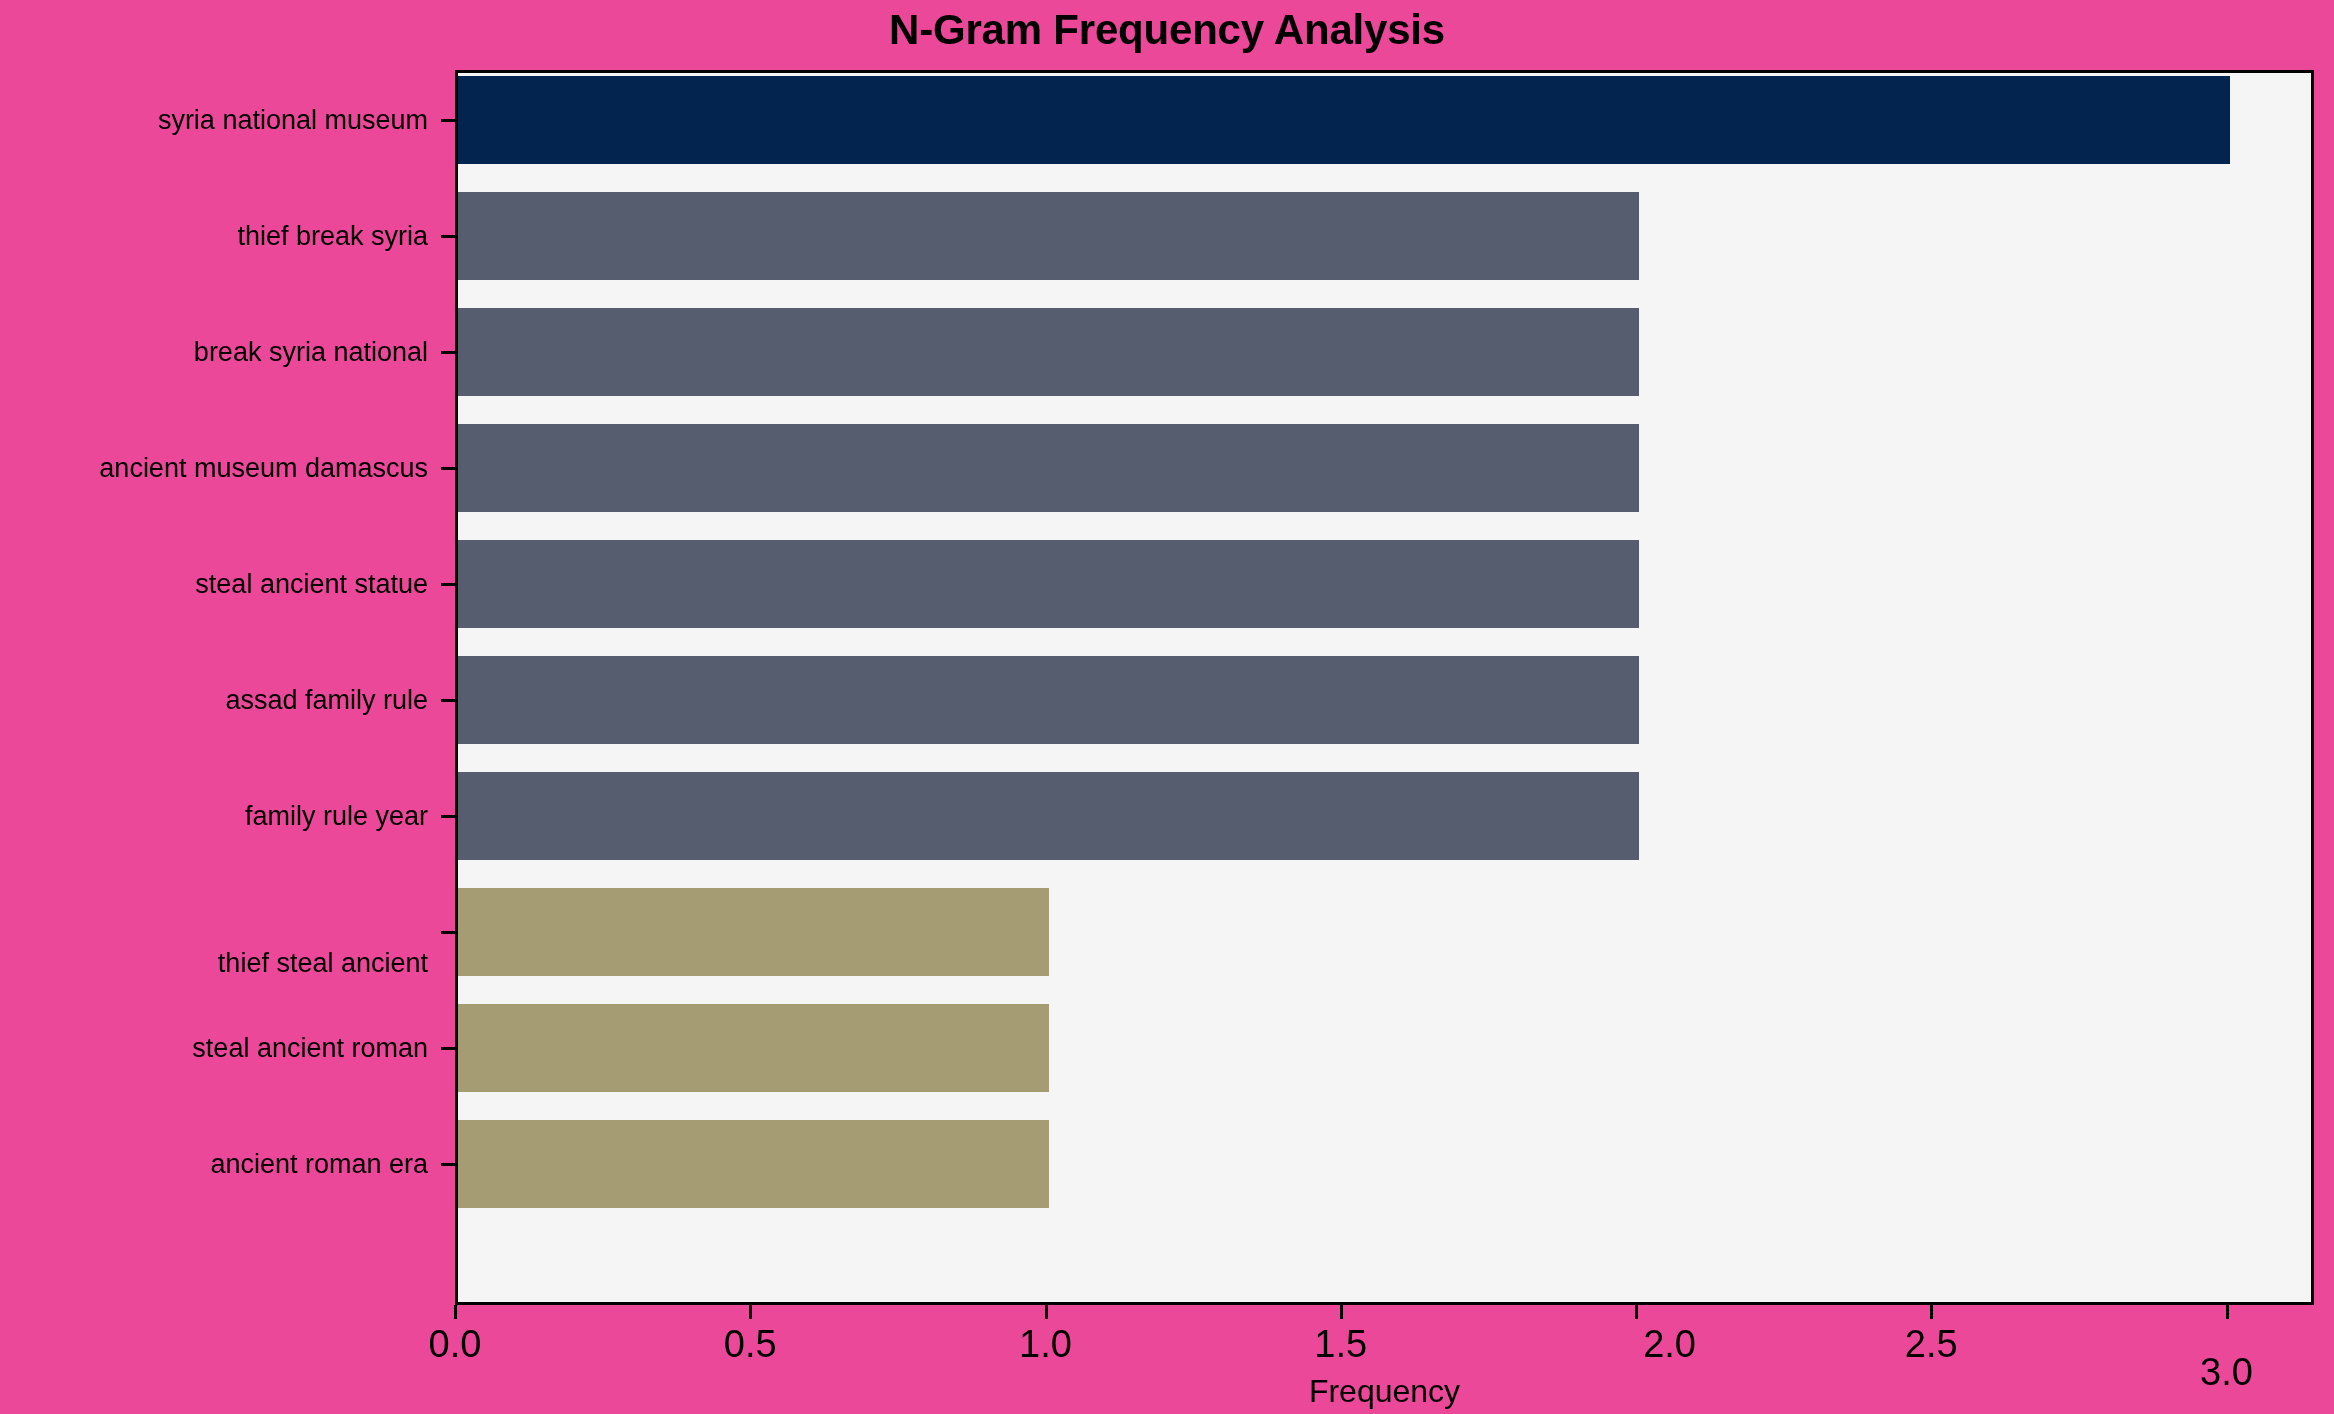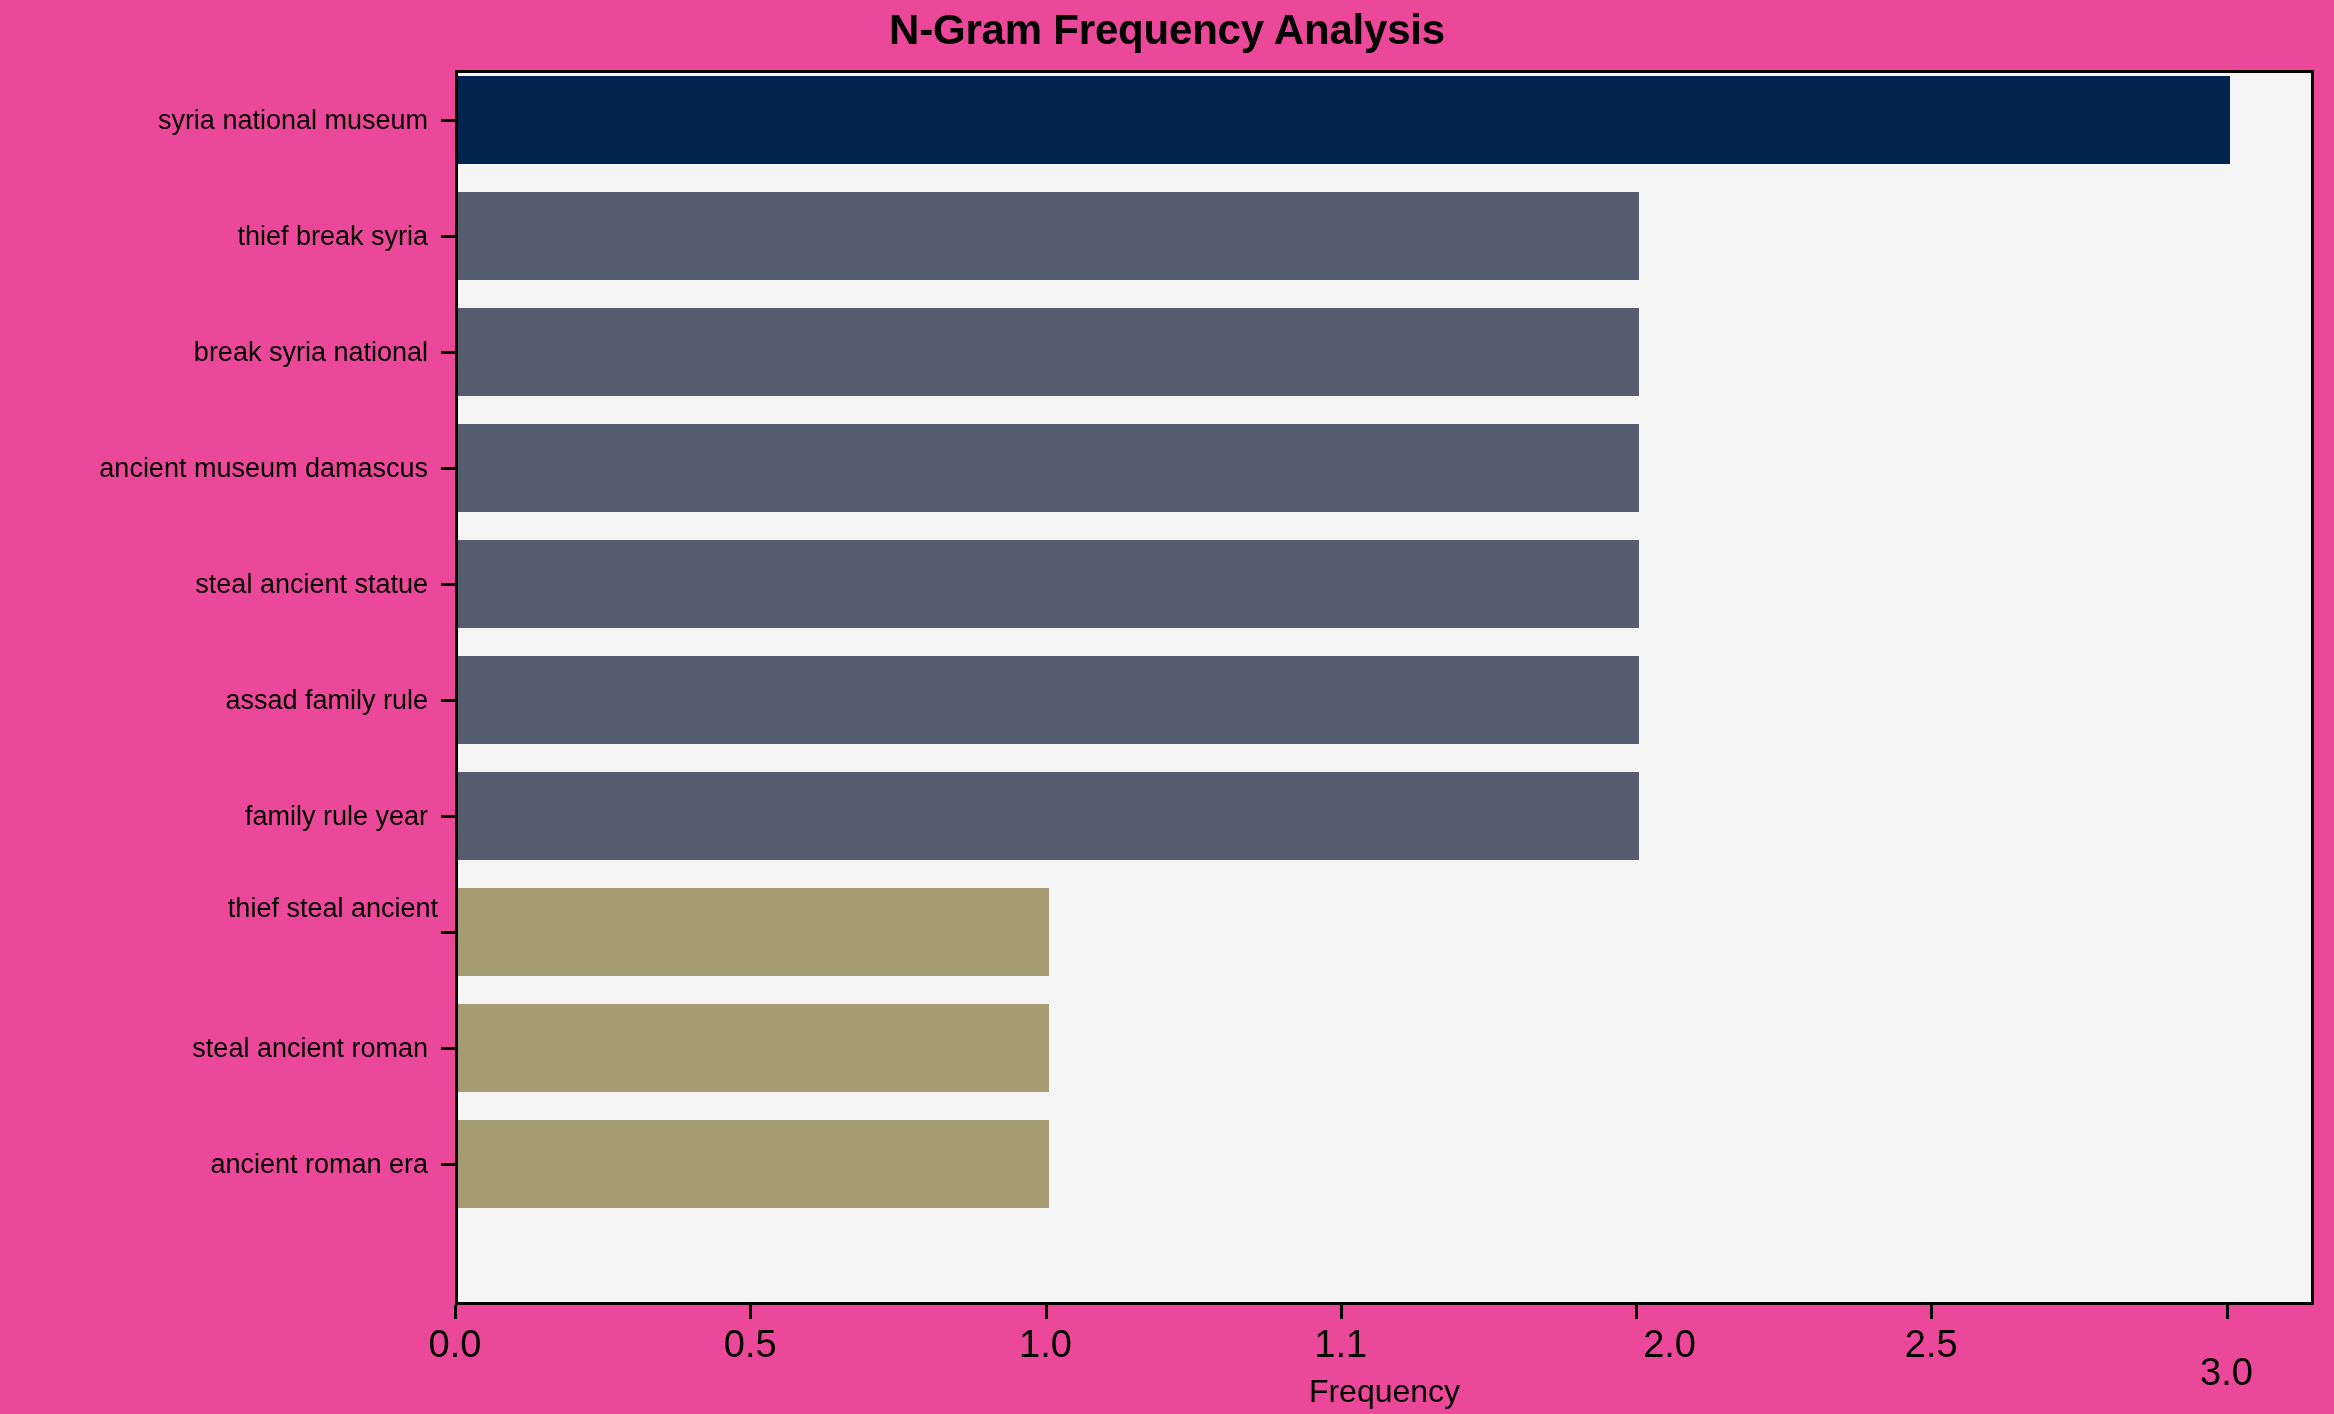--- a/index.html
+++ b/index.html
@@ -153,38 +153,38 @@
       <div class="ytick" style="top: 1163px;"></div>
     </div>
   <div id="y-labels-layer">
       <div class="ylabel" style="left: 0px; right: auto; width: 428px; top: 102px;">syria national museum</div>
       <div class="ylabel" style="left: 0px; right: auto; width: 428px; top: 218px;">thief break syria</div>
       <div class="ylabel" style="left: 0px; right: auto; width: 428px; top: 334px;">break syria national</div>
       <div class="ylabel" style="left: 0px; right: auto; width: 428px; top: 450px;">ancient museum damascus</div>
       <div class="ylabel" style="left: 0px; right: auto; width: 428px; top: 566px;">steal ancient statue</div>
       <div class="ylabel" style="left: 0px; right: auto; width: 428px; top: 682px;">assad family rule</div>
       <div class="ylabel" style="left: 0px; right: auto; width: 428px; top: 798px;">family rule year</div>
-      <div class="ylabel" style="left: 0px; right: auto; width: 428px; top: 890px; padding-left: 10px;">thief steal ancient</div>
+      <div class="ylabel" style="left: 0px; right: auto; width: 428px; top: 945px;">thief steal ancient</div>
       <div class="ylabel" style="left: 0px; right: auto; width: 428px; top: 1030px;">steal ancient roman</div>
       <div class="ylabel" style="left: 0px; right: auto; width: 428px; top: 1146px;">ancient roman era</div>
     </div>
   <div id="x-ticks-layer">
       <div class="xtick" style="left: 454px;"></div>
       <div class="xtick" style="left: 749.25px;"></div>
       <div class="xtick" style="left: 1044.5px;"></div>
       <div class="xtick" style="left: 1339.75px;"></div>
       <div class="xtick" style="left: 1635px;"></div>
       <div class="xtick" style="left: 1930.25px;"></div>
       <div class="xtick" style="left: 2225.5px;"></div>
     </div>
   <div id="x-labels-layer">
       <div class="xlabel-tick" style="left: 395px; width: 120px;">0.0</div>
       <div class="xlabel-tick" style="left: 690.25px; width: 120px;">0.5</div>
       <div class="xlabel-tick" style="left: 985.5px; width: 120px;">1.0</div>
-      <div class="xlabel-tick" style="left: 1280.75px; width: 120px;">1.1</div>
+      <div class="xlabel-tick" style="left: 1280.75px; width: 120px;">1.5</div>
       <div class="xlabel-tick" style="left: 1576px; width: 120px; text-align: right;">2.0</div>
       <div class="xlabel-tick" style="left: 1871.25px; width: 120px;">2.5</div>
       <div class="xlabel-tick" style="left: 2166.5px; width: 120px; margin-top: 28px;">3.0</div>
     </div>
 
   <div id="xaxis-title">Frequency</div>
 
 </div>
 
 </body></html>

